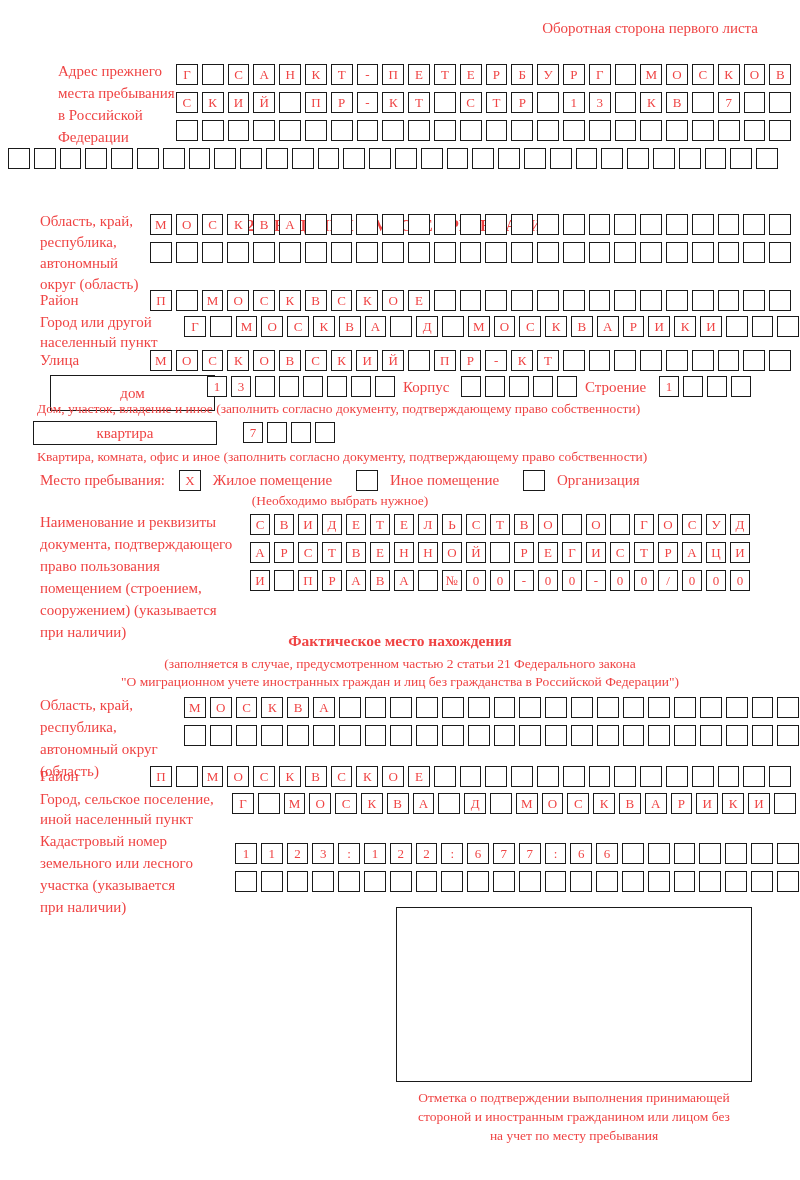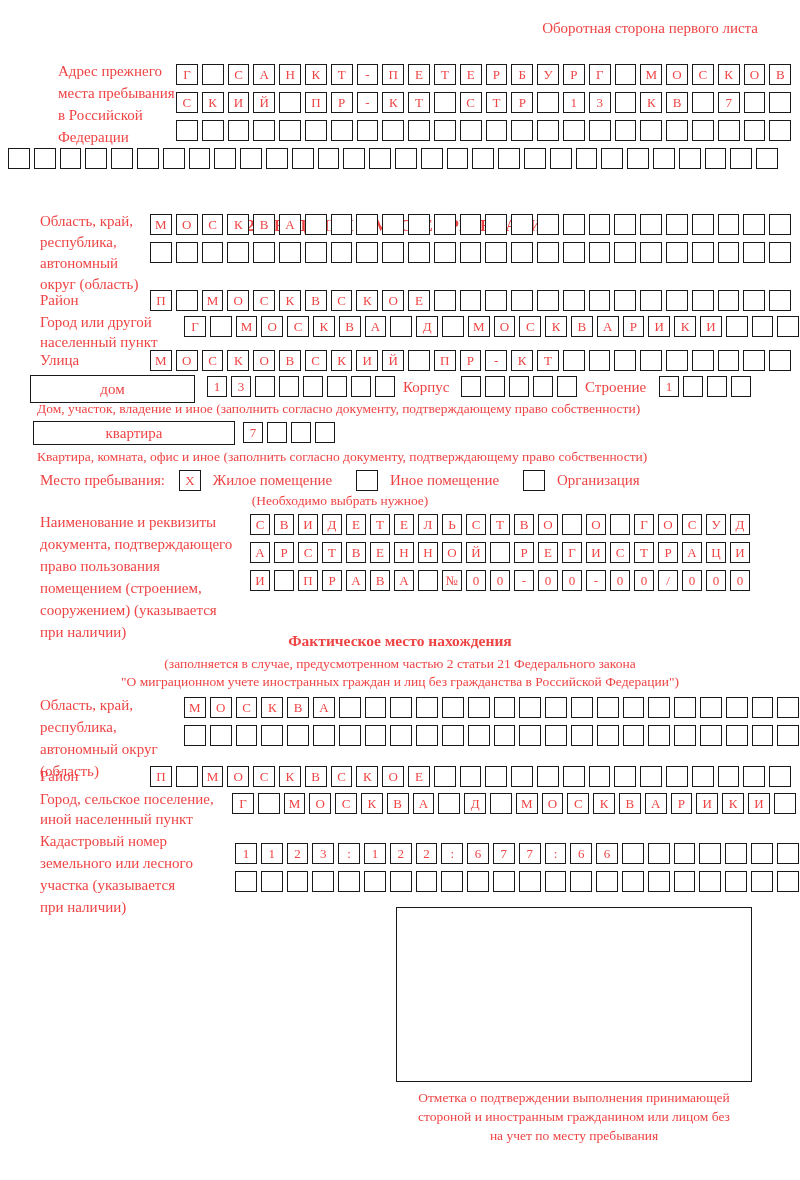--- a/index.html
+++ b/index.html
@@ -312,21 +312,21 @@
       <span class="cbox"></span>
       <span class="cbox"></span>
       <span class="cbox"></span>
       <span class="cbox"></span>
       <span class="cbox"></span>
       <span class="cbox"></span>
       <span class="cbox"></span>
       <span class="cbox"></span>
     </div>
 
-  <div class="abs widebox" style="left:30px;top:375px;width:165px;height:28px;">дом</div>
+  <div class="abs widebox" style="left:50px;top:375px;width:165px;height:36px;">дом</div>
   <div class="abs boxrow narrow" style="left:207px;top:376px;">
       <span class="cbox">1</span>
       <span class="cbox">3</span>
       <span class="cbox"></span>
       <span class="cbox"></span>
       <span class="cbox"></span>
       <span class="cbox"></span>
       <span class="cbox"></span>
       <span class="cbox"></span>
     </div>
@@ -340,21 +340,21 @@
     </div>
   <div class="abs lbl" style="left:585px;top:376px;">Строение</div>
   <div class="abs boxrow narrow" style="left:659px;top:376px;">
       <span class="cbox">1</span>
       <span class="cbox"></span>
       <span class="cbox"></span>
       <span class="cbox"></span>
     </div>
   <div class="abs cap" style="left:37px;top:401px;">Дом, участок, владение и иное (заполнить согласно документу, подтверждающему право собственности)</div>
 
-  <div class="abs widebox" style="left:33px;top:421px;width:202px;height:24px;">квартира</div>
+  <div class="abs widebox" style="left:33px;top:421px;width:184px;height:24px;">квартира</div>
   <div class="abs boxrow narrow" style="left:243px;top:422px;">
       <span class="cbox">7</span>
       <span class="cbox"></span>
       <span class="cbox"></span>
       <span class="cbox"></span>
     </div>
   <div class="abs cap" style="left:37px;top:449px;">Квартира, комната, офис и иное (заполнить согласно документу, подтверждающему право собственности)</div>
 
   <div class="abs" style="left:40px;top:470px;display:flex;align-items:center;">
     <span class="stay-lead">Место пребывания:</span>

